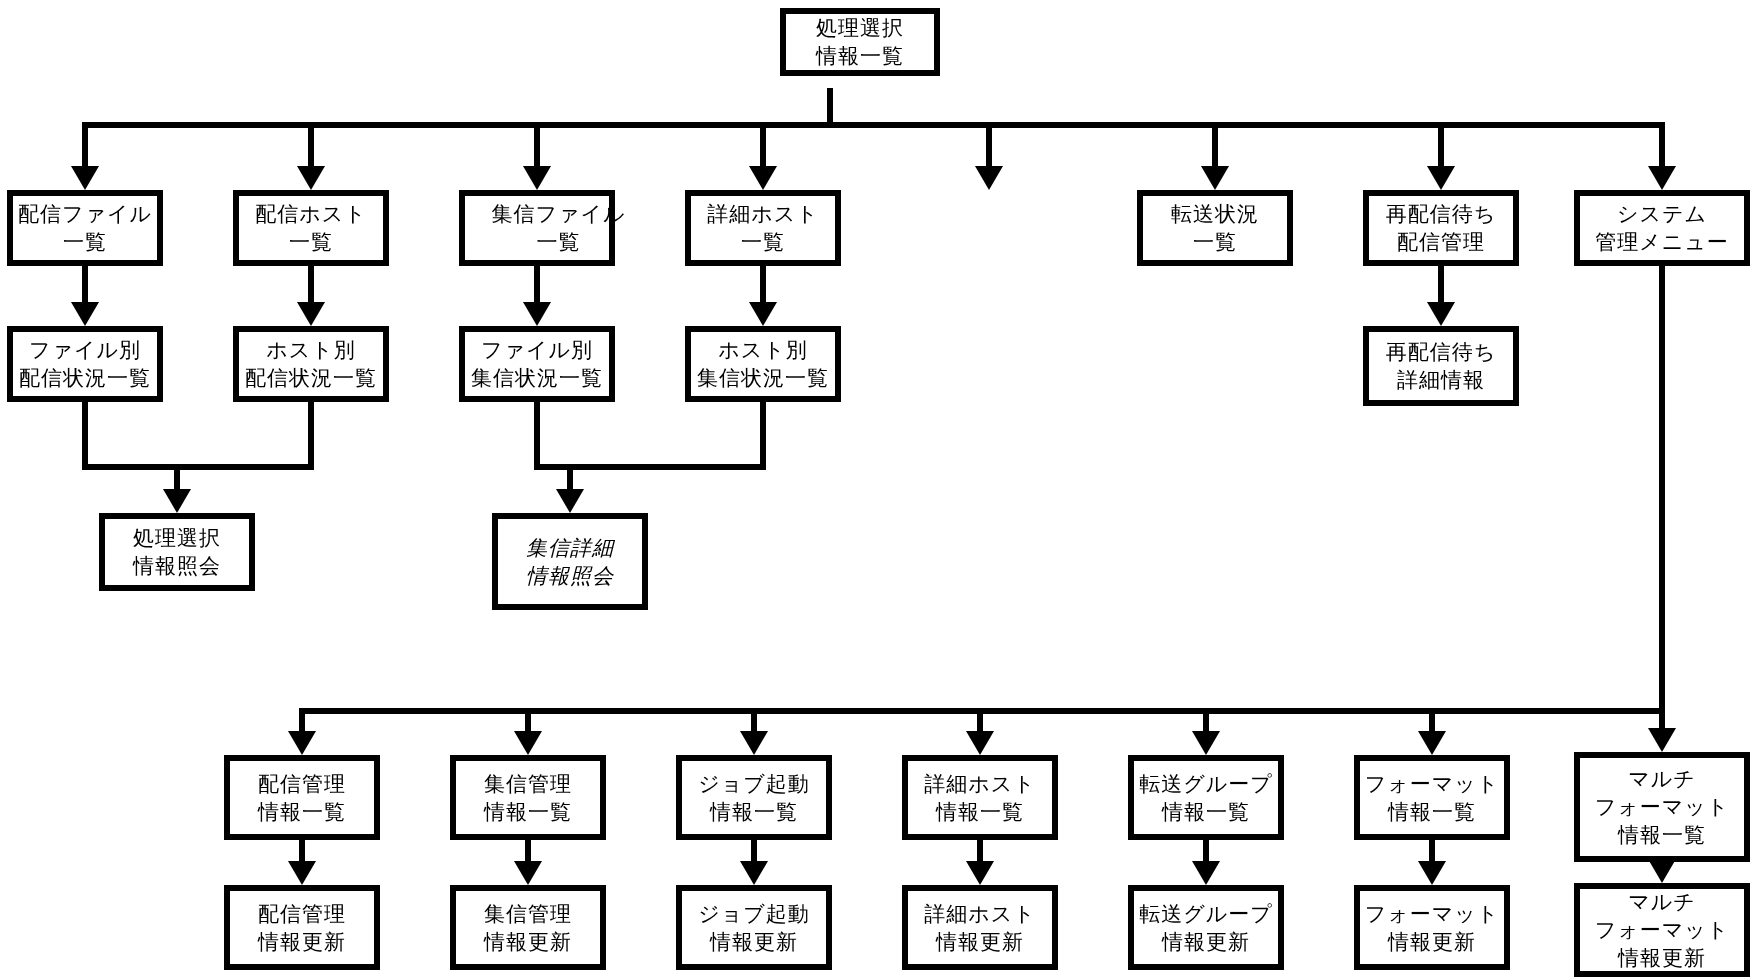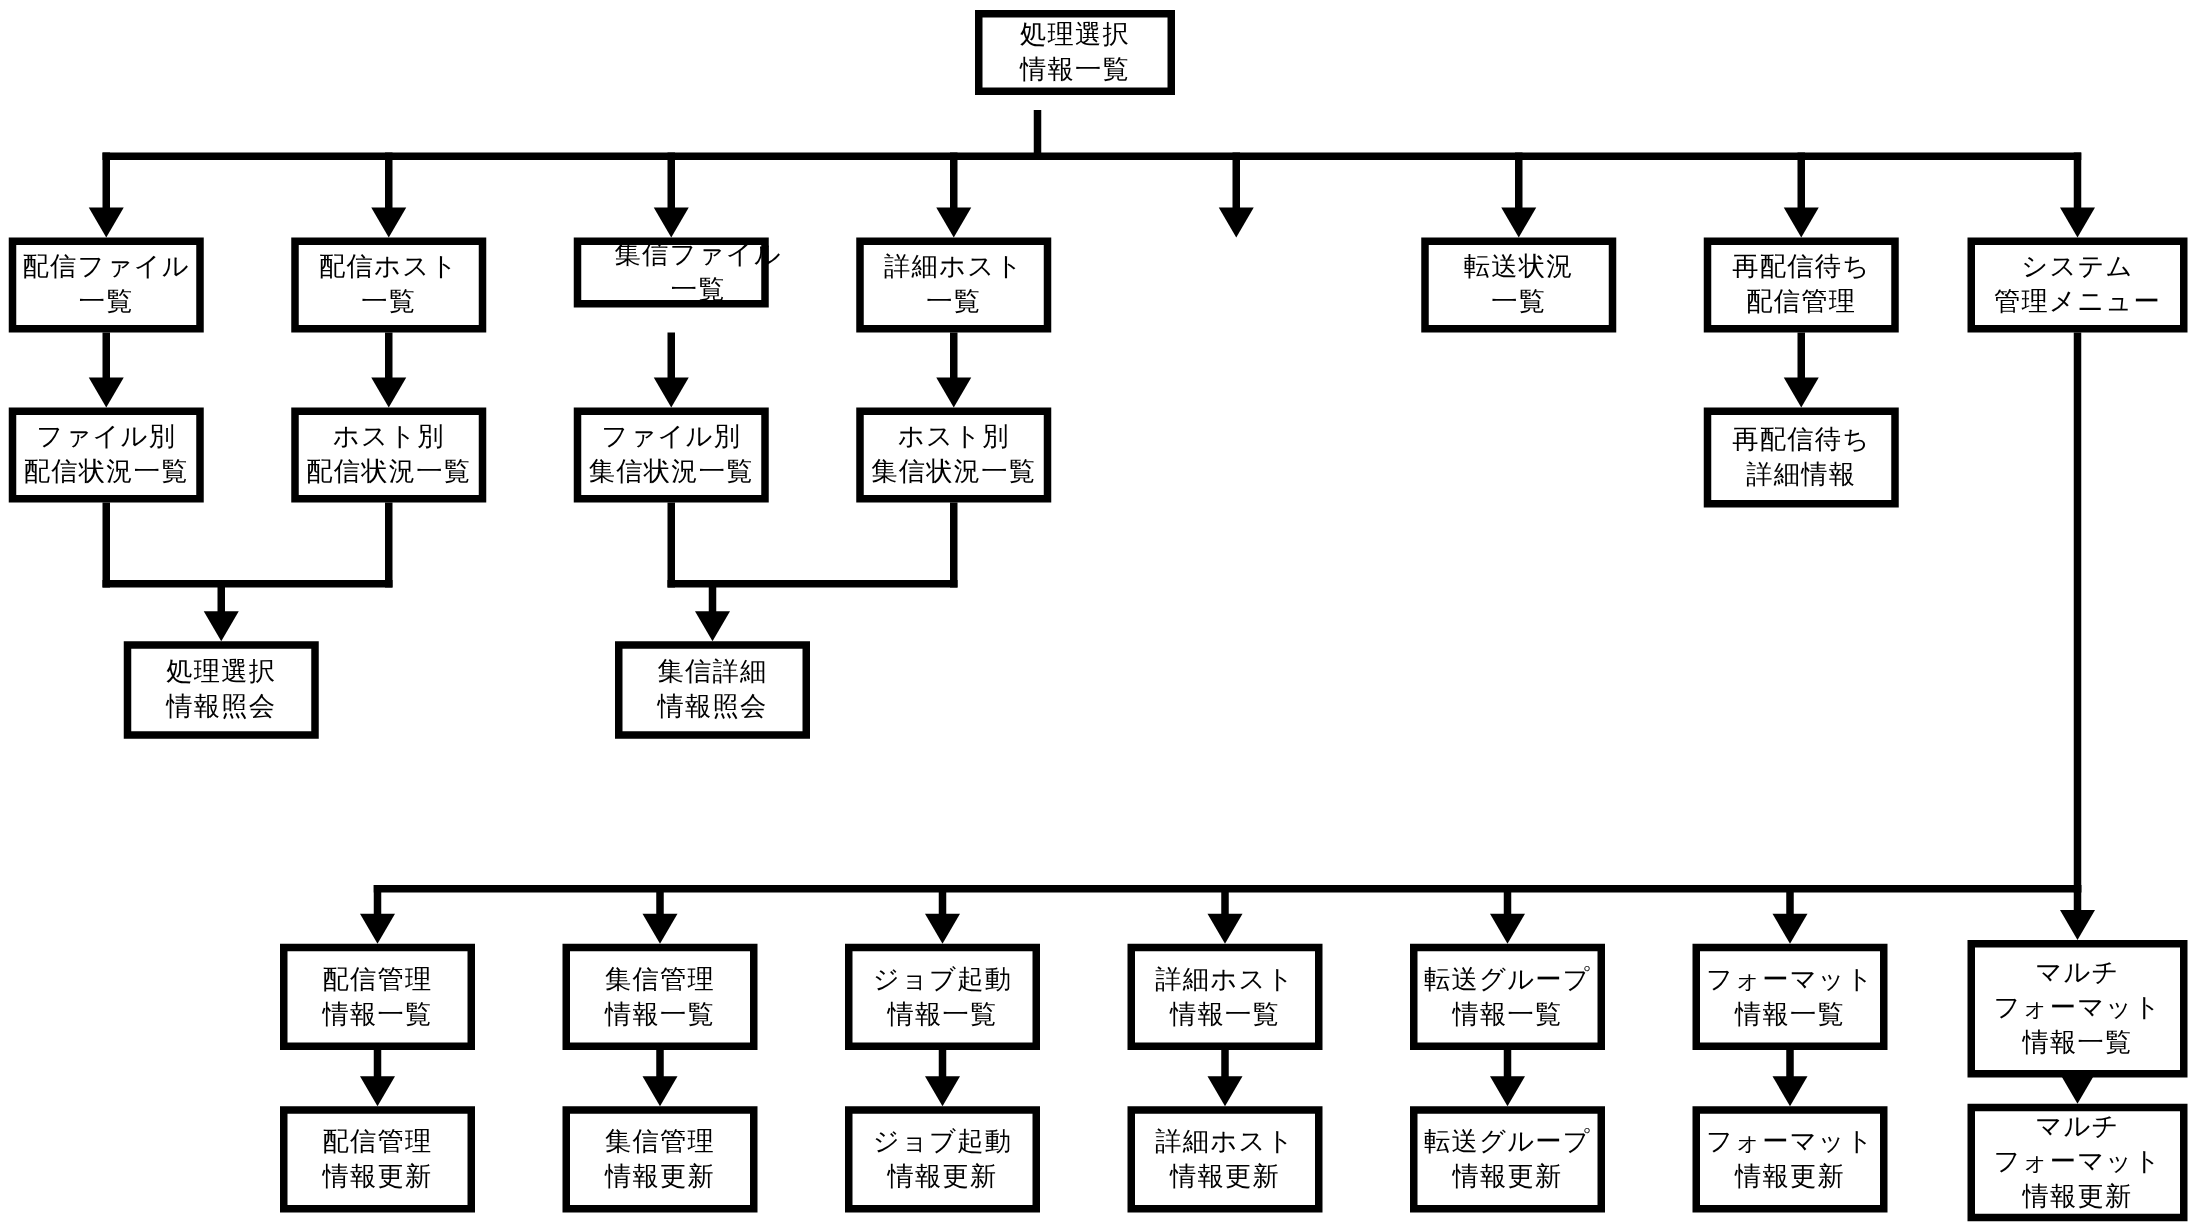--- a/index.html
+++ b/index.html
@@ -29,21 +29,21 @@
       <div>情報一覧</div>
     </div>
     <div class="node" style="left: 7px; top: 190px; width: 156px; height: 76px;">
       <div>配信ファイル</div>
       <div>一覧</div>
     </div>
     <div class="node" style="left: 233px; top: 190px; width: 156px; height: 76px;">
       <div>配信ホスト</div>
       <div>一覧</div>
     </div>
-    <div class="node" style="left: 459px; top: 190px; width: 156px; height: 56px; padding-left: 43px;">
+    <div class="node" style="left: 459px; top: 190px; width: 156px; height: 76px; padding-left: 43px;">
       <div>集信ファイル</div>
       <div>一覧</div>
     </div>
     <div class="node" style="left: 685px; top: 190px; width: 156px; height: 76px;">
       <div>詳細ホスト</div>
       <div>一覧</div>
     </div>
     <div class="node" style="left: 1137px; top: 190px; width: 156px; height: 76px;">
       <div>転送状況</div>
       <div>一覧</div>
@@ -73,21 +73,21 @@
       <div>集信状況一覧</div>
     </div>
     <div class="node" style="left: 1363px; top: 326px; width: 156px; height: 80px;">
       <div>再配信待ち</div>
       <div>詳細情報</div>
     </div>
     <div class="node" style="left: 99px; top: 513px; width: 156px; height: 78px;">
       <div>処理選択</div>
       <div>情報照会</div>
     </div>
-    <div class="node" style="left: 492px; top: 513px; width: 156px; height: 78px;">
+    <div class="node" style="left: 492px; top: 513px; width: 156px; height: 97px; font-style: italic;">
       <div>集信詳細</div>
       <div>情報照会</div>
     </div>
     <div class="node" style="left: 224px; top: 755px; width: 156px; height: 85px;">
       <div>配信管理</div>
       <div>情報一覧</div>
     </div>
     <div class="node" style="left: 450px; top: 755px; width: 156px; height: 85px;">
       <div>集信管理</div>
       <div>情報一覧</div>

